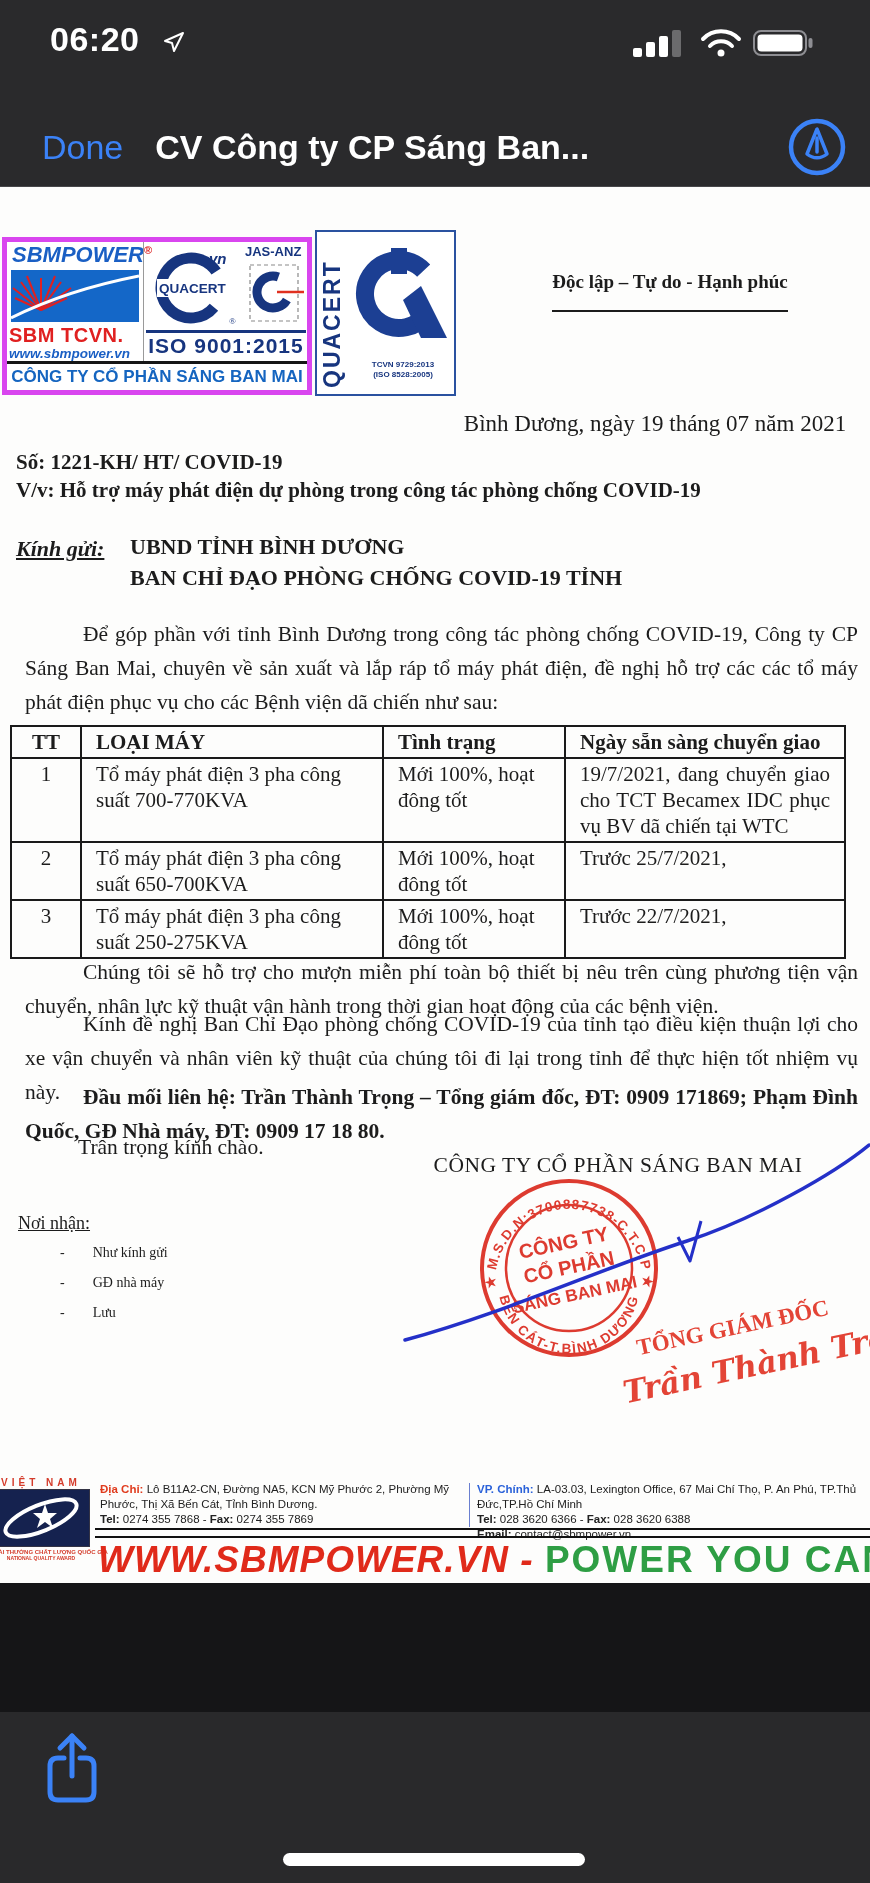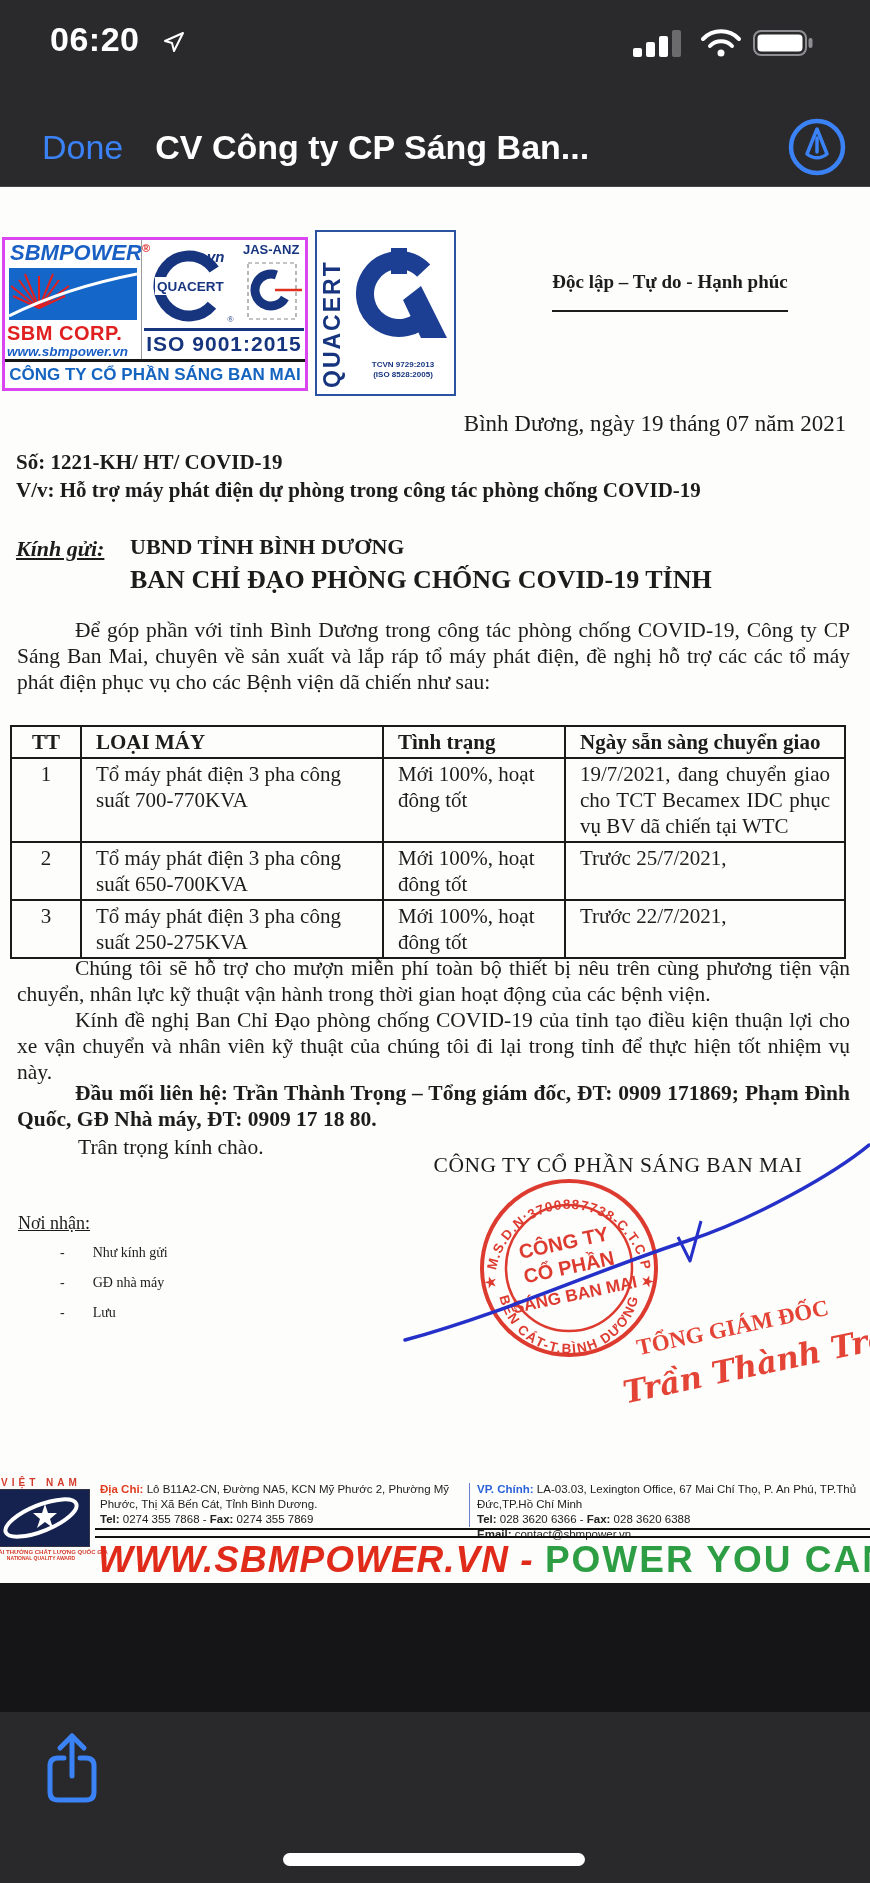--- a/index.html
+++ b/index.html
@@ -11,21 +11,21 @@
   .loc-icon{position:absolute;left:162px;top:30px;}
   .statgrp{position:absolute;right:55px;top:26px;display:flex;align-items:center;gap:10px;}
   .navrow{position:absolute;left:0;top:112px;width:870px;height:70px;display:flex;align-items:center;}
   .done{color:#3b82f7;font-size:34px;margin-left:42px;font-weight:400;}
   .navtitle{color:#fff;font-size:34px;font-weight:bold;margin-left:32px;white-space:nowrap;overflow:hidden;max-width:600px;}
   .markup-btn{position:absolute;right:22px;top:4px;width:62px;height:62px;}
   
   #paper{position:absolute;left:0;top:187px;width:870px;height:1396px;background:#fdfdfc;color:#1c1c1c;
          font-family:"Liberation Serif",serif;}
   
-  #lh-box{position:absolute;left:2px;top:50px;width:300px;height:148px;border:3px solid #d946ef;background:#fff;}
+  #lh-box{position:absolute;left:2px;top:50px;width:300px;height:148px;border:5px solid #d946ef;background:#fff;}
   .sbm-brand{position:absolute;left:5px;top:0px;color:#1a5fc4;font-style:italic;font-weight:900;font-size:22px;font-family:"Liberation Sans",sans-serif;}
   .sbm-reg{color:#d22;font-size:11px;vertical-align:super;font-style:normal;}
   .sbm-rect{position:absolute;left:4px;top:28px;width:128px;height:52px;background:#1467c8;}
   .sbm-corp{position:absolute;left:2px;top:82px;color:#e02020;font-weight:900;font-size:20px;letter-spacing:.5px;font-family:"Liberation Sans",sans-serif;}
   .sbm-www{position:absolute;left:2px;top:104px;color:#1a5fc4;font-weight:bold;font-style:italic;font-size:13.5px;font-family:"Liberation Sans",sans-serif;}
   .lh-vdiv{position:absolute;left:136px;top:0;width:1px;height:121px;background:#9a9a9a;}
   .jas-label{position:absolute;left:238px;top:2px;color:#17357f;font-weight:bold;font-size:13px;font-family:"Liberation Sans",sans-serif;}
   .iso-line{position:absolute;left:139px;top:88px;width:160px;border-top:3px solid #17357f;}
   .iso-text{position:absolute;left:138px;top:92px;width:162px;text-align:center;color:#17357f;font-weight:900;font-size:21px;letter-spacing:1px;font-family:"Liberation Sans",sans-serif;}
   .lh-hr{position:absolute;left:0;top:119px;width:300px;height:3px;background:#161616;}
@@ -37,22 +37,22 @@
   .q-tcvn{position:absolute;left:36px;top:128px;width:100px;text-align:center;color:#17357f;font-weight:bold;font-size:8px;line-height:10px;font-family:"Liberation Sans",sans-serif;}
   
   .nat-title{position:absolute;left:470px;top:56px;width:400px;text-align:center;font-weight:bold;font-size:19.5px;}
   .nat-sub{position:absolute;left:470px;top:84px;width:400px;text-align:center;font-weight:bold;font-size:19px;}
   .nat-sub span{border-bottom:2px solid #1c1c1c;padding-bottom:18px;}
   .dateline{position:absolute;left:440px;top:224px;width:430px;text-align:center;font-size:23px;}
   .refno{position:absolute;left:16px;top:263px;font-weight:bold;font-size:21px;}
   .subject{position:absolute;left:16px;top:291px;font-weight:bold;font-size:21px;}
   .kg-label{position:absolute;left:16px;top:349px;font-weight:bold;font-style:italic;font-size:22px;text-decoration:underline;}
   .kg-r1{position:absolute;left:130px;top:347px;font-weight:bold;font-size:22px;}
-  .kg-r2{position:absolute;left:130px;top:378px;font-weight:bold;font-size:26px;}
-  .para{position:absolute;left:17px;width:833px;font-size:21.5px;line-height:26px;text-align:justify;text-indent:58px;}
+  .kg-r2{position:absolute;left:130px;top:378px;font-weight:bold;font-size:22px;}
+  .para{position:absolute;left:25px;width:833px;font-size:21.5px;line-height:34px;text-align:justify;text-indent:58px;}
   #para1{top:430px;}
   #para2{top:768px;}
   #para3{top:820px;}
   #contact{top:893px;font-weight:bold;}
   .closing{position:absolute;left:78px;top:948px;font-size:21.5px;}
   .company-sign{position:absolute;left:428px;top:966px;width:380px;text-align:center;font-size:21.5px;letter-spacing:.5px;}
   
   #gtable{position:absolute;left:10px;top:538px;width:836px;border-collapse:collapse;font-size:21px;}
   #gtable td,#gtable th{border:2px solid #1a1a1a;padding:2px 14px;vertical-align:top;text-align:left;line-height:26px;font-weight:normal;}
   #gtable th{font-weight:bold;}
@@ -146,21 +146,21 @@
               <line x1="30" y1="40" x2="4" y2="28"></line>
             <line x1="30" y1="40" x2="56" y2="28"></line>
               <line x1="30" y1="40" x2="16" y2="6"></line>
             <line x1="30" y1="40" x2="44" y2="6"></line>
               <line x1="30" y1="40" x2="60" y2="18"></line>
             <line x1="30" y1="40" x2="2" y2="18"></line>
           </g>
           <path d="M0 48 Q 56 20 128 6" fill="none" stroke="#ffffff" stroke-width="3"></path>
         </svg>
       </div>
-      <div class="sbm-corp">SBM CORP.</div>
+      <div class="sbm-corp">SBM TCVN.</div>
       <div class="sbm-www">www.sbmpower.vn</div>
       <div class="lh-vdiv"></div>
 
       <svg style="position:absolute;left:140px;top:4px;" width="96" height="84" viewBox="0 0 96 84">
         <circle cx="44" cy="42" r="30" fill="none" stroke="#17357f" stroke-width="11" stroke-dasharray="150 40" transform="rotate(40 44 42)"></circle>
         <text x="62" y="18" fill="#17357f" font-size="15" font-weight="bold" font-style="italic" font-family="Liberation Sans,sans-serif">vn</text>
         <rect x="10" y="33" width="70" height="18" fill="#ffffff"></rect>
         <text x="12" y="47" fill="#17357f" font-size="13.5" font-weight="bold" font-family="Liberation Sans,sans-serif">QUACERT</text>
         <text x="82" y="78" fill="#17357f" font-size="9">®</text>
       </svg>

